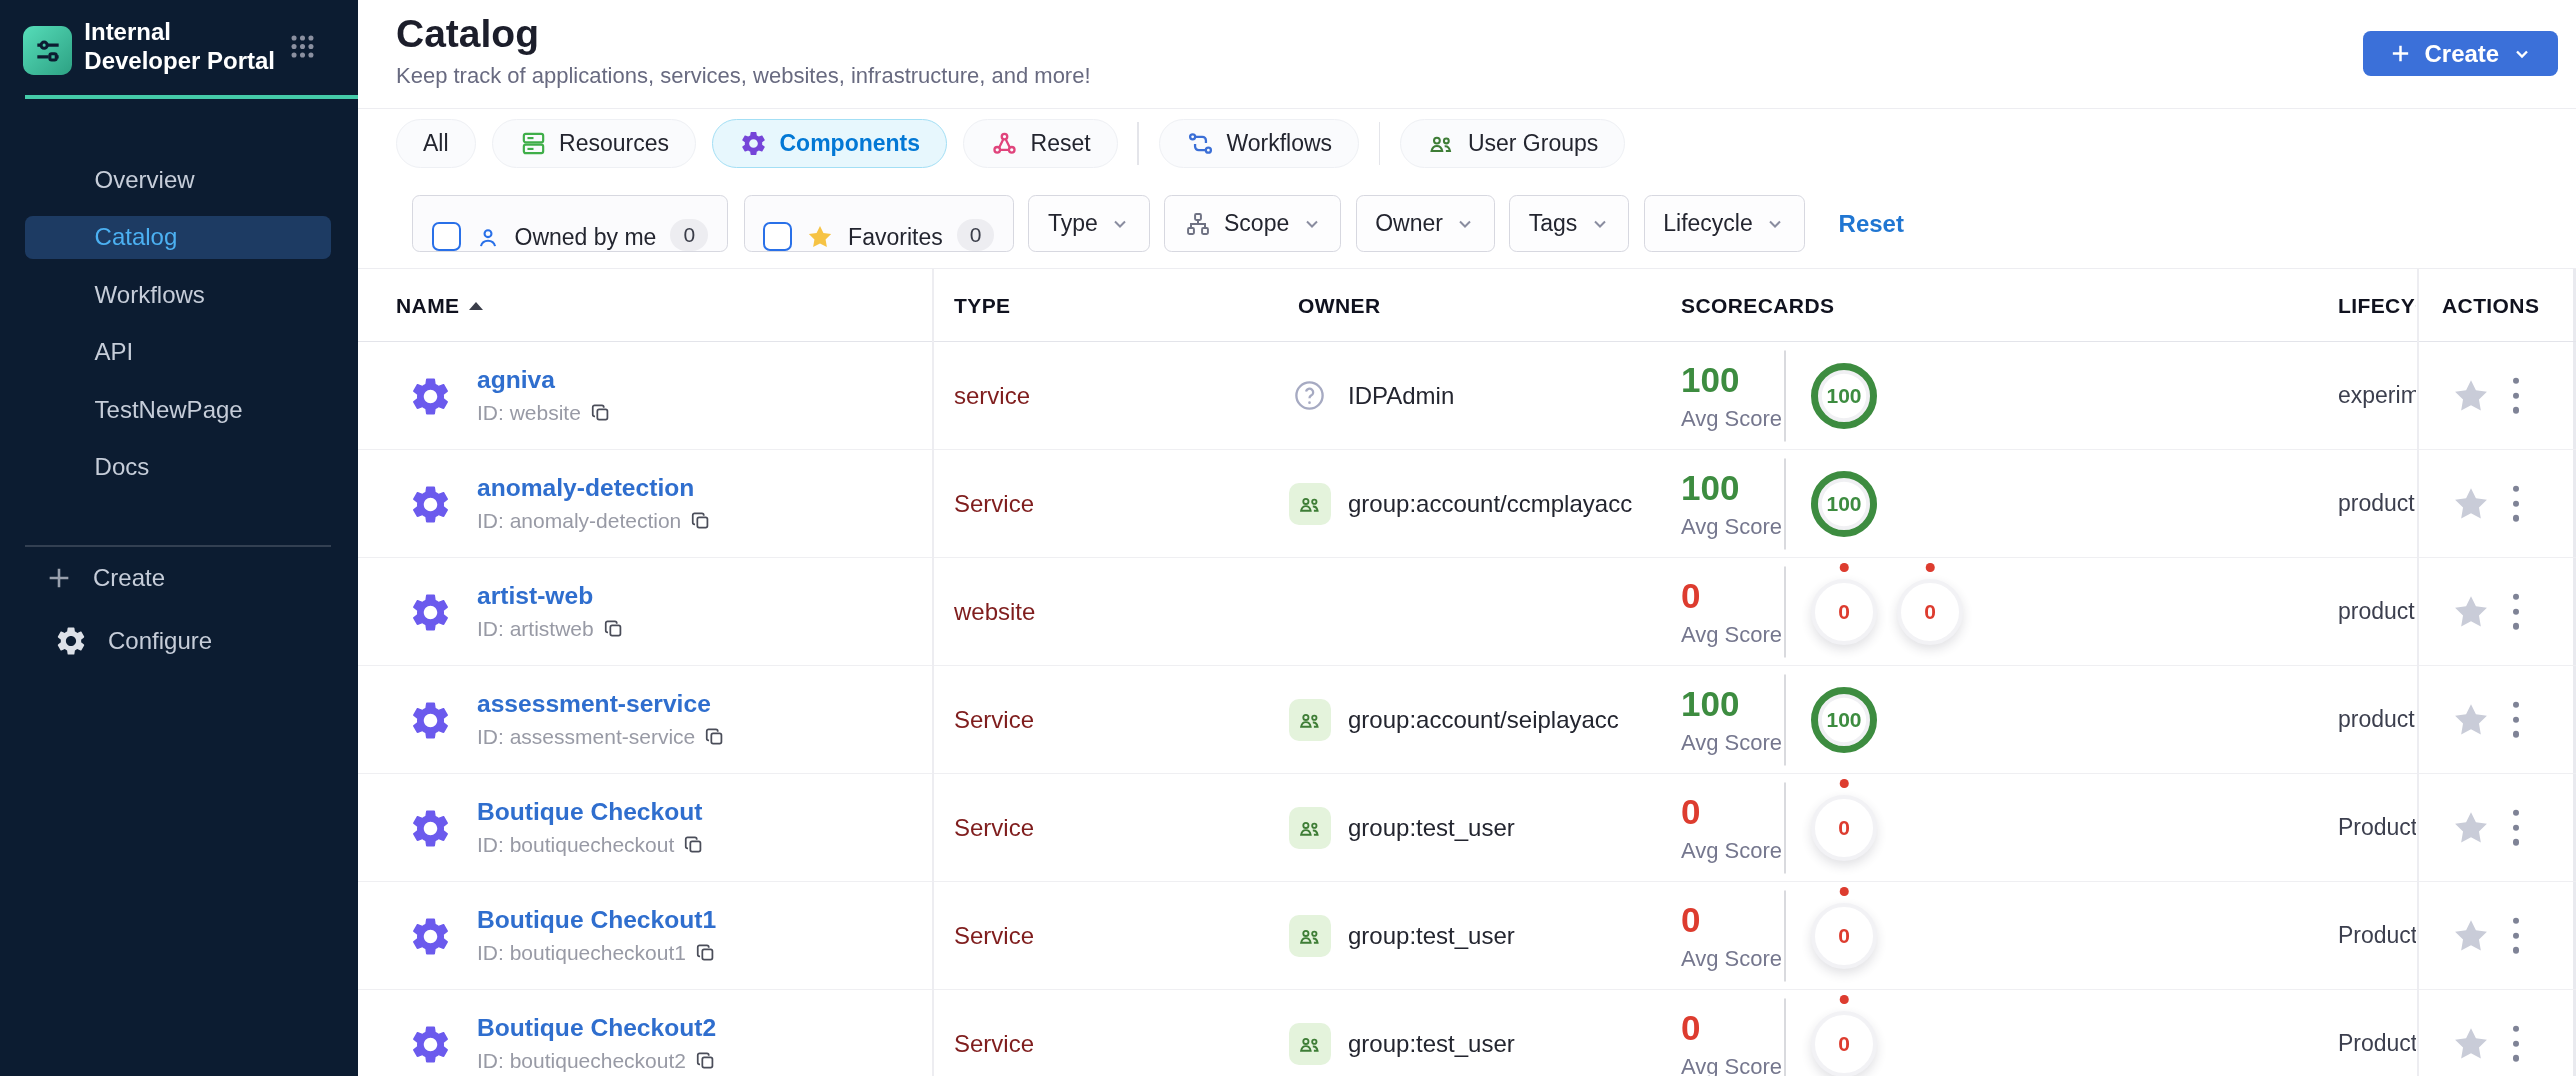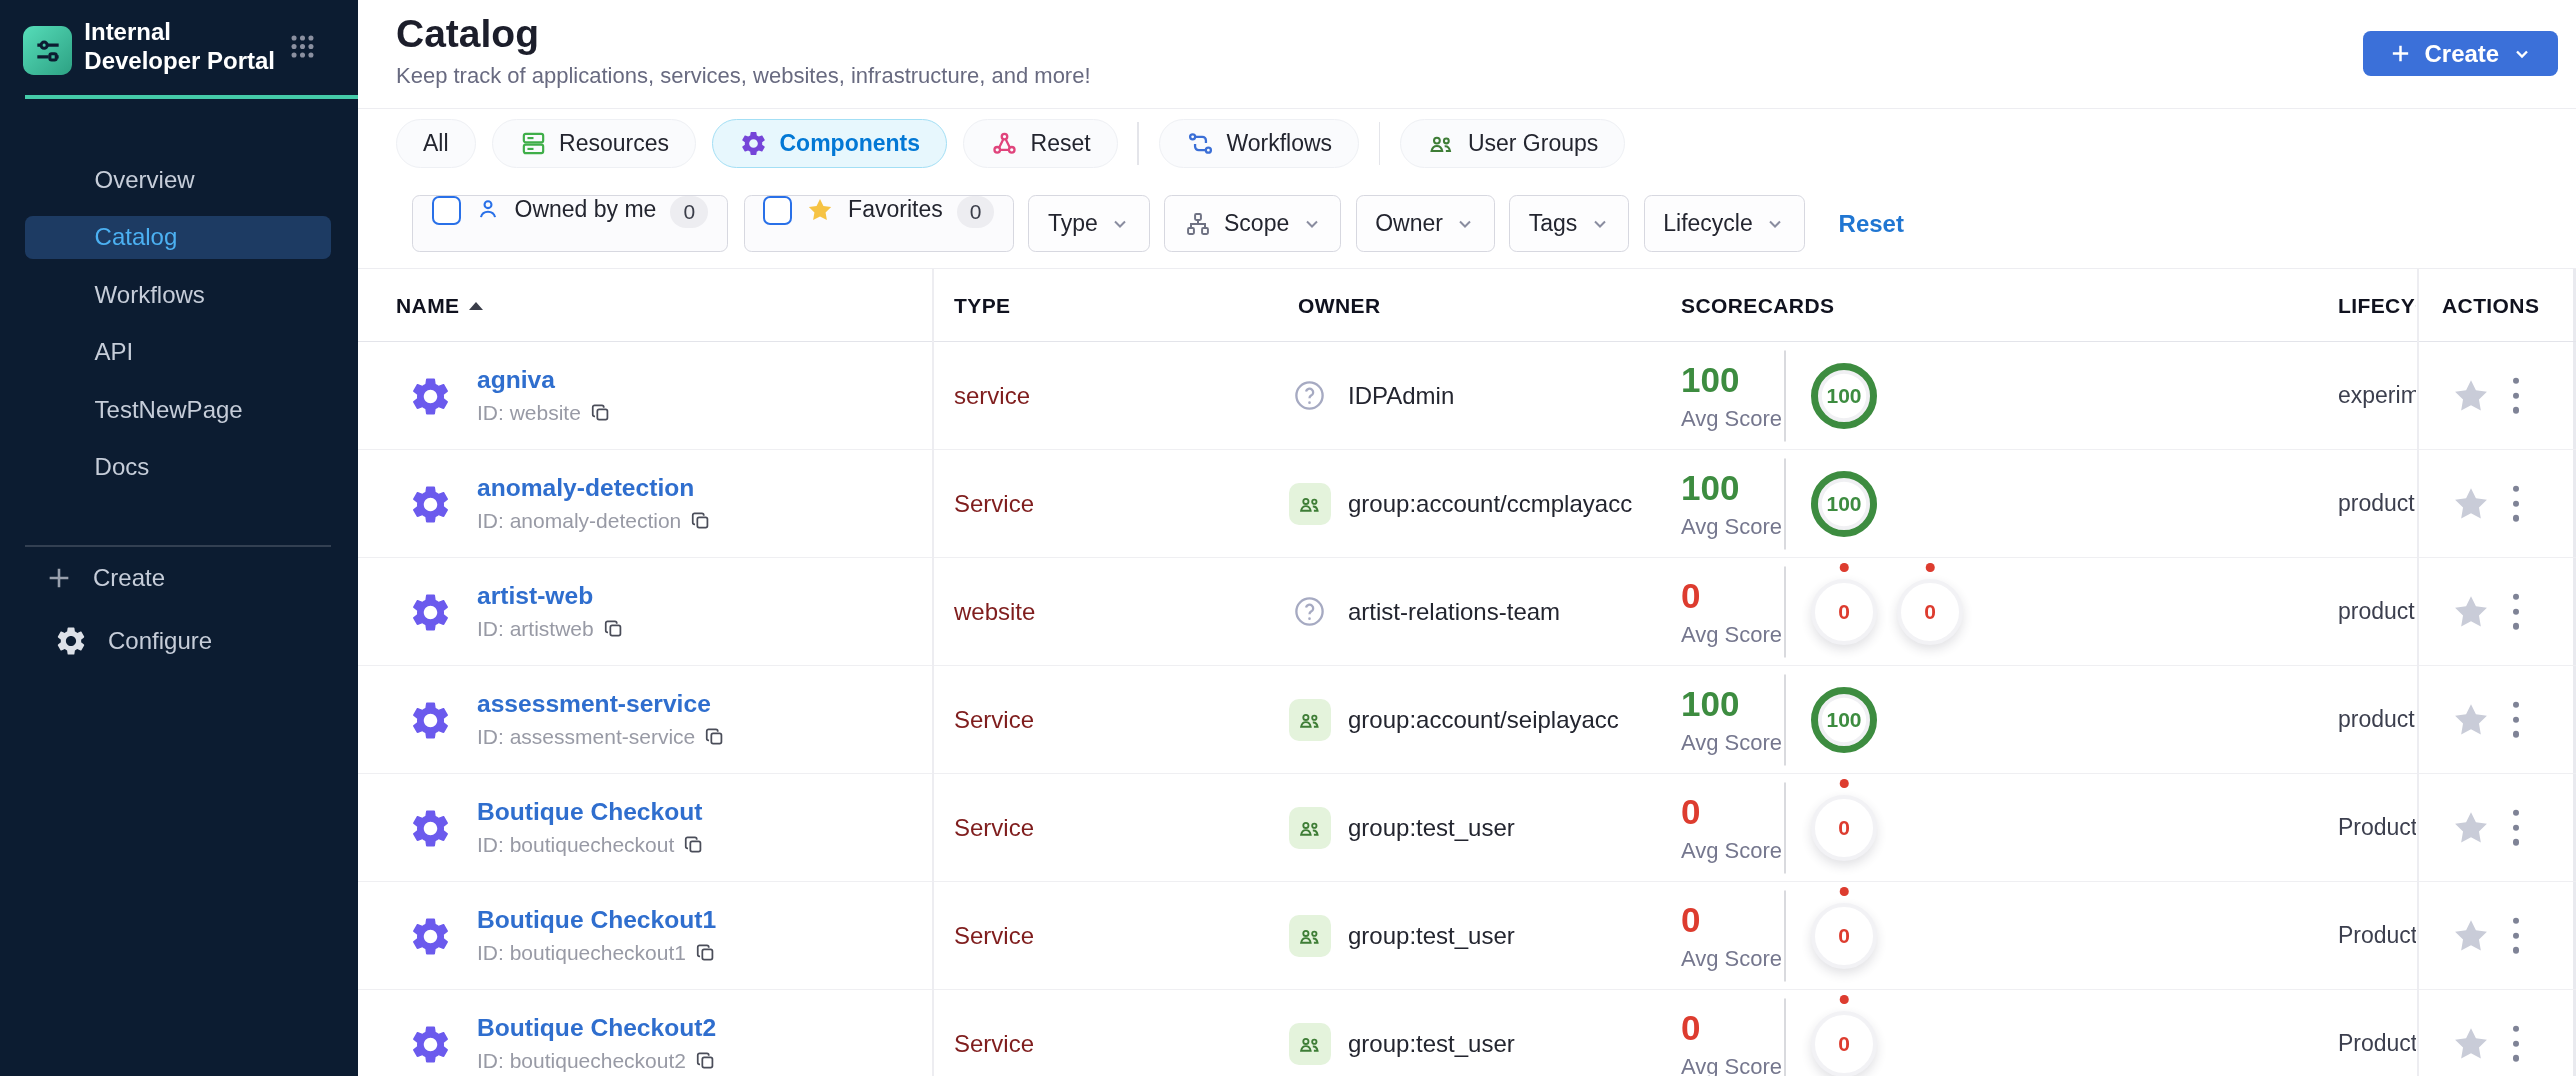--- a/index.html
+++ b/index.html
@@ -49,21 +49,21 @@
   .tab-icon { display:flex; align-items:center; }
   .tab-divider { width:1.5px; height:43px; background:#e4e5ea; margin:0 20px 0 3.8px; }
 
   .filters-row { position:absolute; top:195px; left:38px; height:57px; display:flex; align-items:center; }
   .search-box { width:454px; height:57px; border:1.5px solid #d7d8e0; border-radius:7.7px;
     background:#fff; display:flex; align-items:center; gap:12.3px; padding:0 15.4px; }
   .search-box input { border:none; outline:none; font-size:23px; color:#23252f; width:100%;
     font-family:"Liberation Sans", sans-serif; background:transparent; }
   .search-box input::placeholder { color:#9ea0ac; }
   .chip { height:57px; border:1.5px solid #d7d8e0; border-radius:7.7px; background:#fbfbfd;
-    display:flex; align-items:flex-start; gap:14px; padding:0 18.5px; margin-left:16px;
+    display:flex; align-items:flex-end; gap:14px; padding:0 18.5px; margin-left:16px;
     font-size:23px; color:#23252f; cursor:pointer; white-space:nowrap; }
   .checkbox { width:29px; height:29px; border:2.3px solid #2970e8; border-radius:7px; background:#fff; }
   .count-pill { background:#ededf1; border-radius:768px; padding:3.8px 13px; font-size:21px; color:#3a3d49; }
   .dropdown { height:57px; border:1.5px solid #d7d8e0; border-radius:7.7px; background:#fdfdfe;
     display:flex; align-items:center; gap:12.3px; padding:0 18.5px; margin-left:14.6px;
     font-size:23px; color:#23252f; cursor:pointer; white-space:nowrap; }
   .chev { color:#8a8da0; display:flex; align-items:center; }
   .reset-link { margin-left:34px; color:#2076d2; font-size:24px; font-weight:700; cursor:pointer; }
 
   
@@ -482,32 +482,20 @@
         <span>ID: artistweb</span>
         <span class="copy-icon">
           <svg width="22" height="22" viewBox="0 0 24 24" fill="none" stroke="#4a4d59" stroke-width="1.9">
             <rect x="8" y="8" width="11" height="11" rx="2"></rect>
             <path d="M5.5 15.5h-.5a2 2 0 0 1-2-2v-8a2 2 0 0 1 2-2h8a2 2 0 0 1 2 2v.5"></path>
           </svg>
         </span>
       </div>
     </div>
     <div class="cell-type">website</div>
-    <div class="cell-owner">
-      <span class="owner-slot">
-                <span class="owner-unknown">
-                  <svg width="35" height="35" viewBox="0 0 24 24" fill="none" stroke="#a6aac2" stroke-width="1.6">
-                    <circle cx="12" cy="12" r="9"></circle>
-                    <path d="M9.6 9.2a2.5 2.5 0 1 1 3.4 2.9c-.8.4-1 .9-1 1.7"></path>
-                    <circle cx="12" cy="16.9" r="0.9" fill="#a6aac2" stroke="none"></circle>
-                  </svg>
-                </span>
-              </span>
-      <span>artist-relations-team</span>
-    </div>
     <div class="score-block">
       <div class="score-num bad">0</div>
       <div class="score-label">Avg Score</div>
     </div>
     <div class="score-divider"></div>
     <div class="badges">
               <div class="badge-wrap">
                 <div class="bdot"></div>
                 <div class="badge b-bad">0</div>
               </div>

